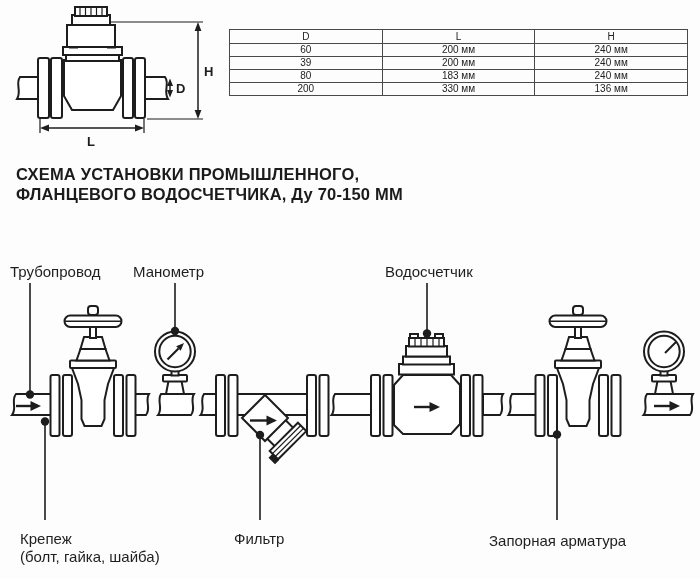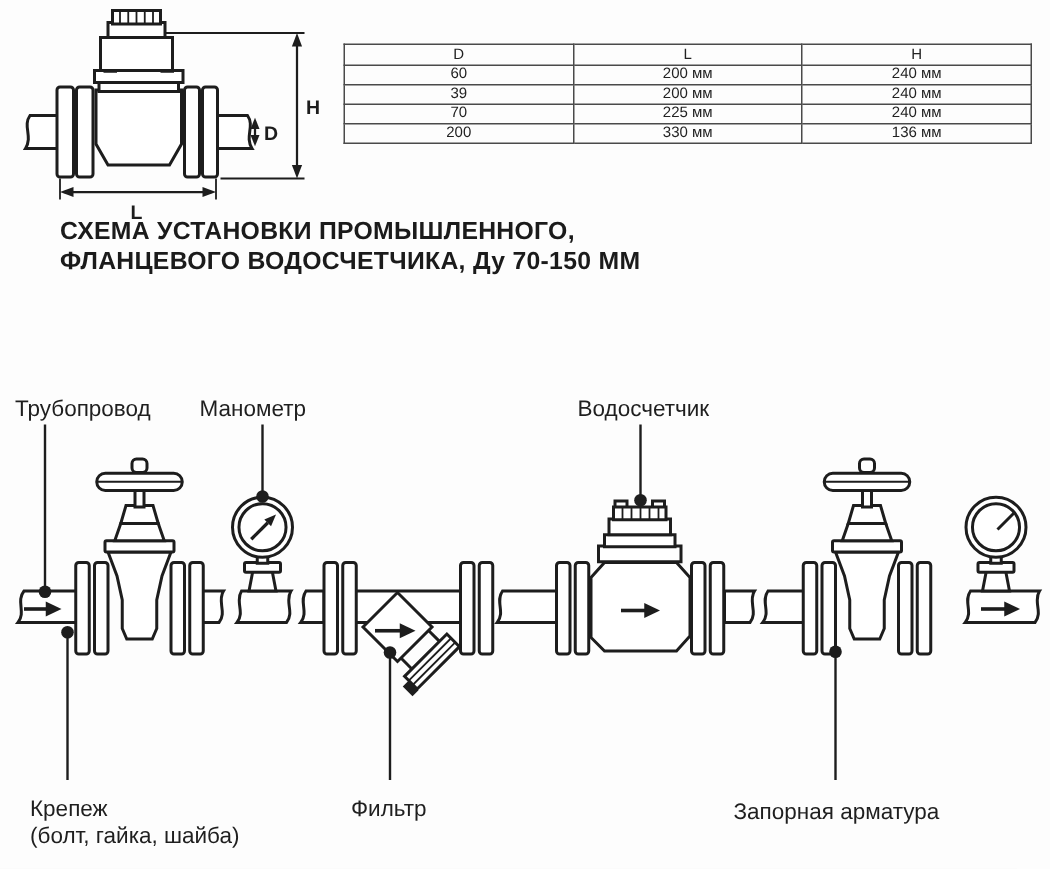--- a/index.html
+++ b/index.html
@@ -6,22 +6,22 @@
   body{background:#f4f4f4;}
   .page{position:relative;width:700px;height:579px;background:#fdfdfd;overflow:hidden;
         font-family:"Liberation Sans", sans-serif;color:#1d1d1d;}
   svg{position:absolute;display:block;}
   .stroke{fill:#ffffff;stroke:#1d1d1d;stroke-width:2;}
   .stroke-thin{fill:none;stroke:#1d1d1d;stroke-width:1.2;}
   .fillink{fill:#1d1d1d;stroke:none;}
   .leader{stroke:#1d1d1d;stroke-width:1.6;fill:none;}
   .lbl{font-family:"Liberation Sans",sans-serif;font-size:15px;fill:#1f1f1f;}
   .dimlbl{font-family:"Liberation Sans",sans-serif;font-size:13px;font-weight:bold;fill:#1d1d1d;}
-  .title{position:absolute;left:16px;top:144px;font-size:16.5px;font-weight:bold;
-         line-height:20px;color:#1b1b1b;letter-spacing:.2px;white-space:nowrap;margin-left:24px;}
+  .title{position:absolute;left:16px;top:164px;font-size:16.5px;font-weight:bold;
+         line-height:20px;color:#1b1b1b;letter-spacing:.2px;white-space:nowrap;}
   .sizetable{position:absolute;left:229px;top:29px;width:459px;border-collapse:collapse;
              table-layout:fixed;font-size:10px;color:#222;}
   .sizetable td,.sizetable th{border:1px solid #4a4a4a;text-align:center;vertical-align:middle;
              padding:0;font-weight:normal;height:12px;line-height:12px;}
   .sizetable th{height:13px;line-height:13px;}
 </style>
 </head>
 <body>
 
 <div class="page">
@@ -83,22 +83,22 @@
         <td>60</td>
         <td>200 мм</td>
         <td>240 мм</td>
       </tr>
       <tr>
         <td>39</td>
         <td>200 мм</td>
         <td>240 мм</td>
       </tr>
       <tr>
-        <td>70</td>
-        <td>225 мм</td>
+        <td>80</td>
+        <td>183 мм</td>
         <td>240 мм</td>
       </tr>
       <tr>
         <td>200</td>
         <td>330 мм</td>
         <td>136 мм</td>
       </tr>
     </tbody>
   </table>
 

